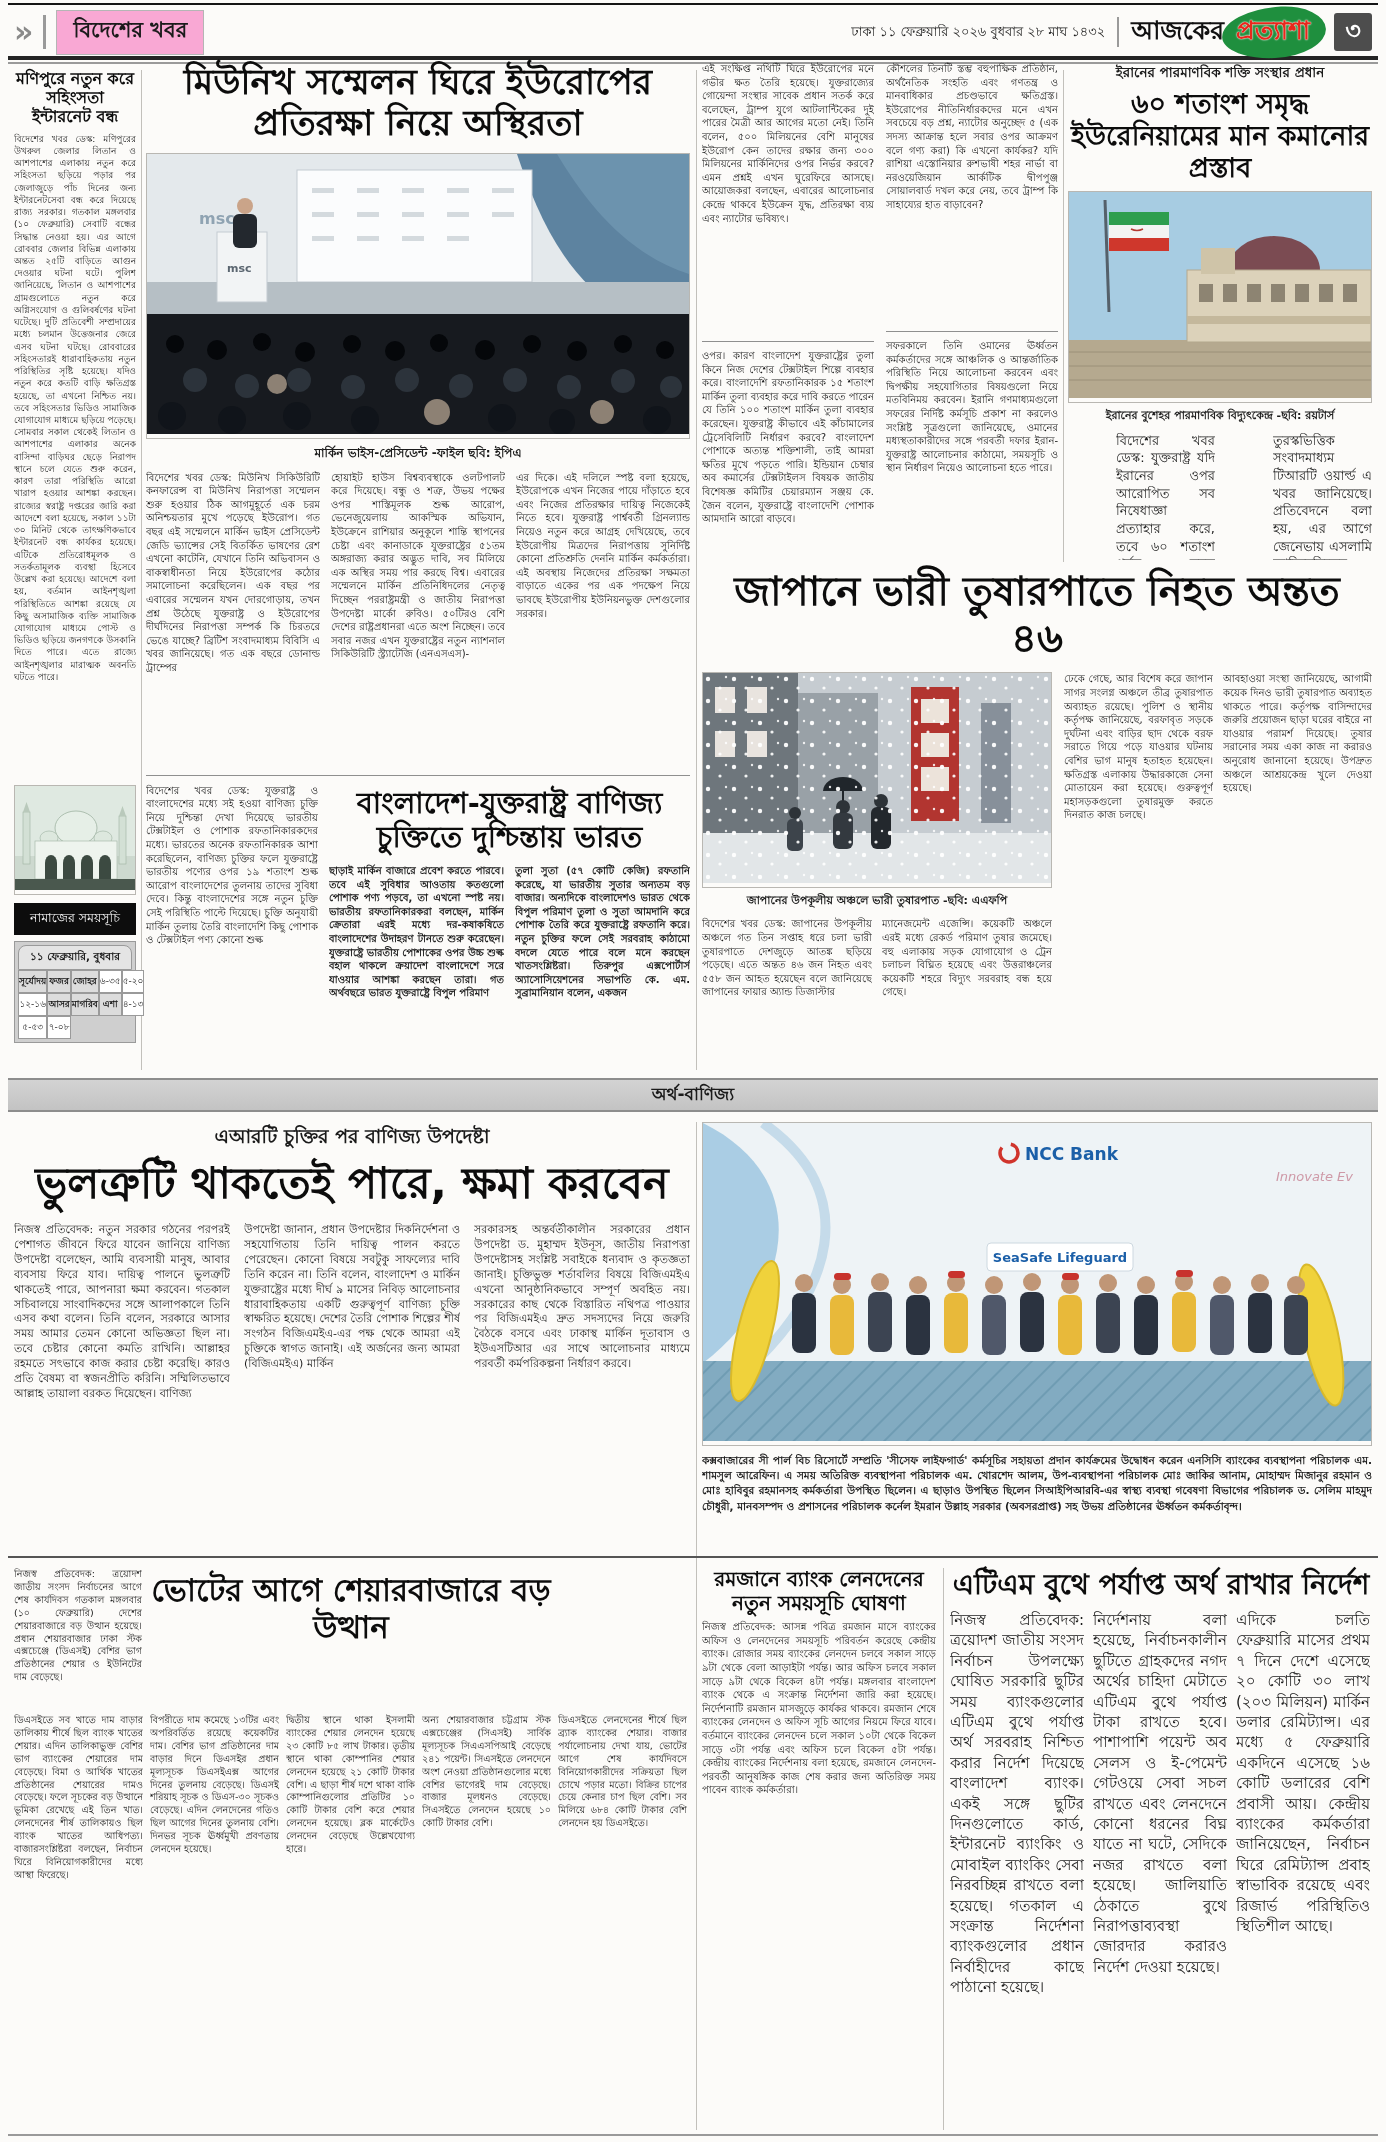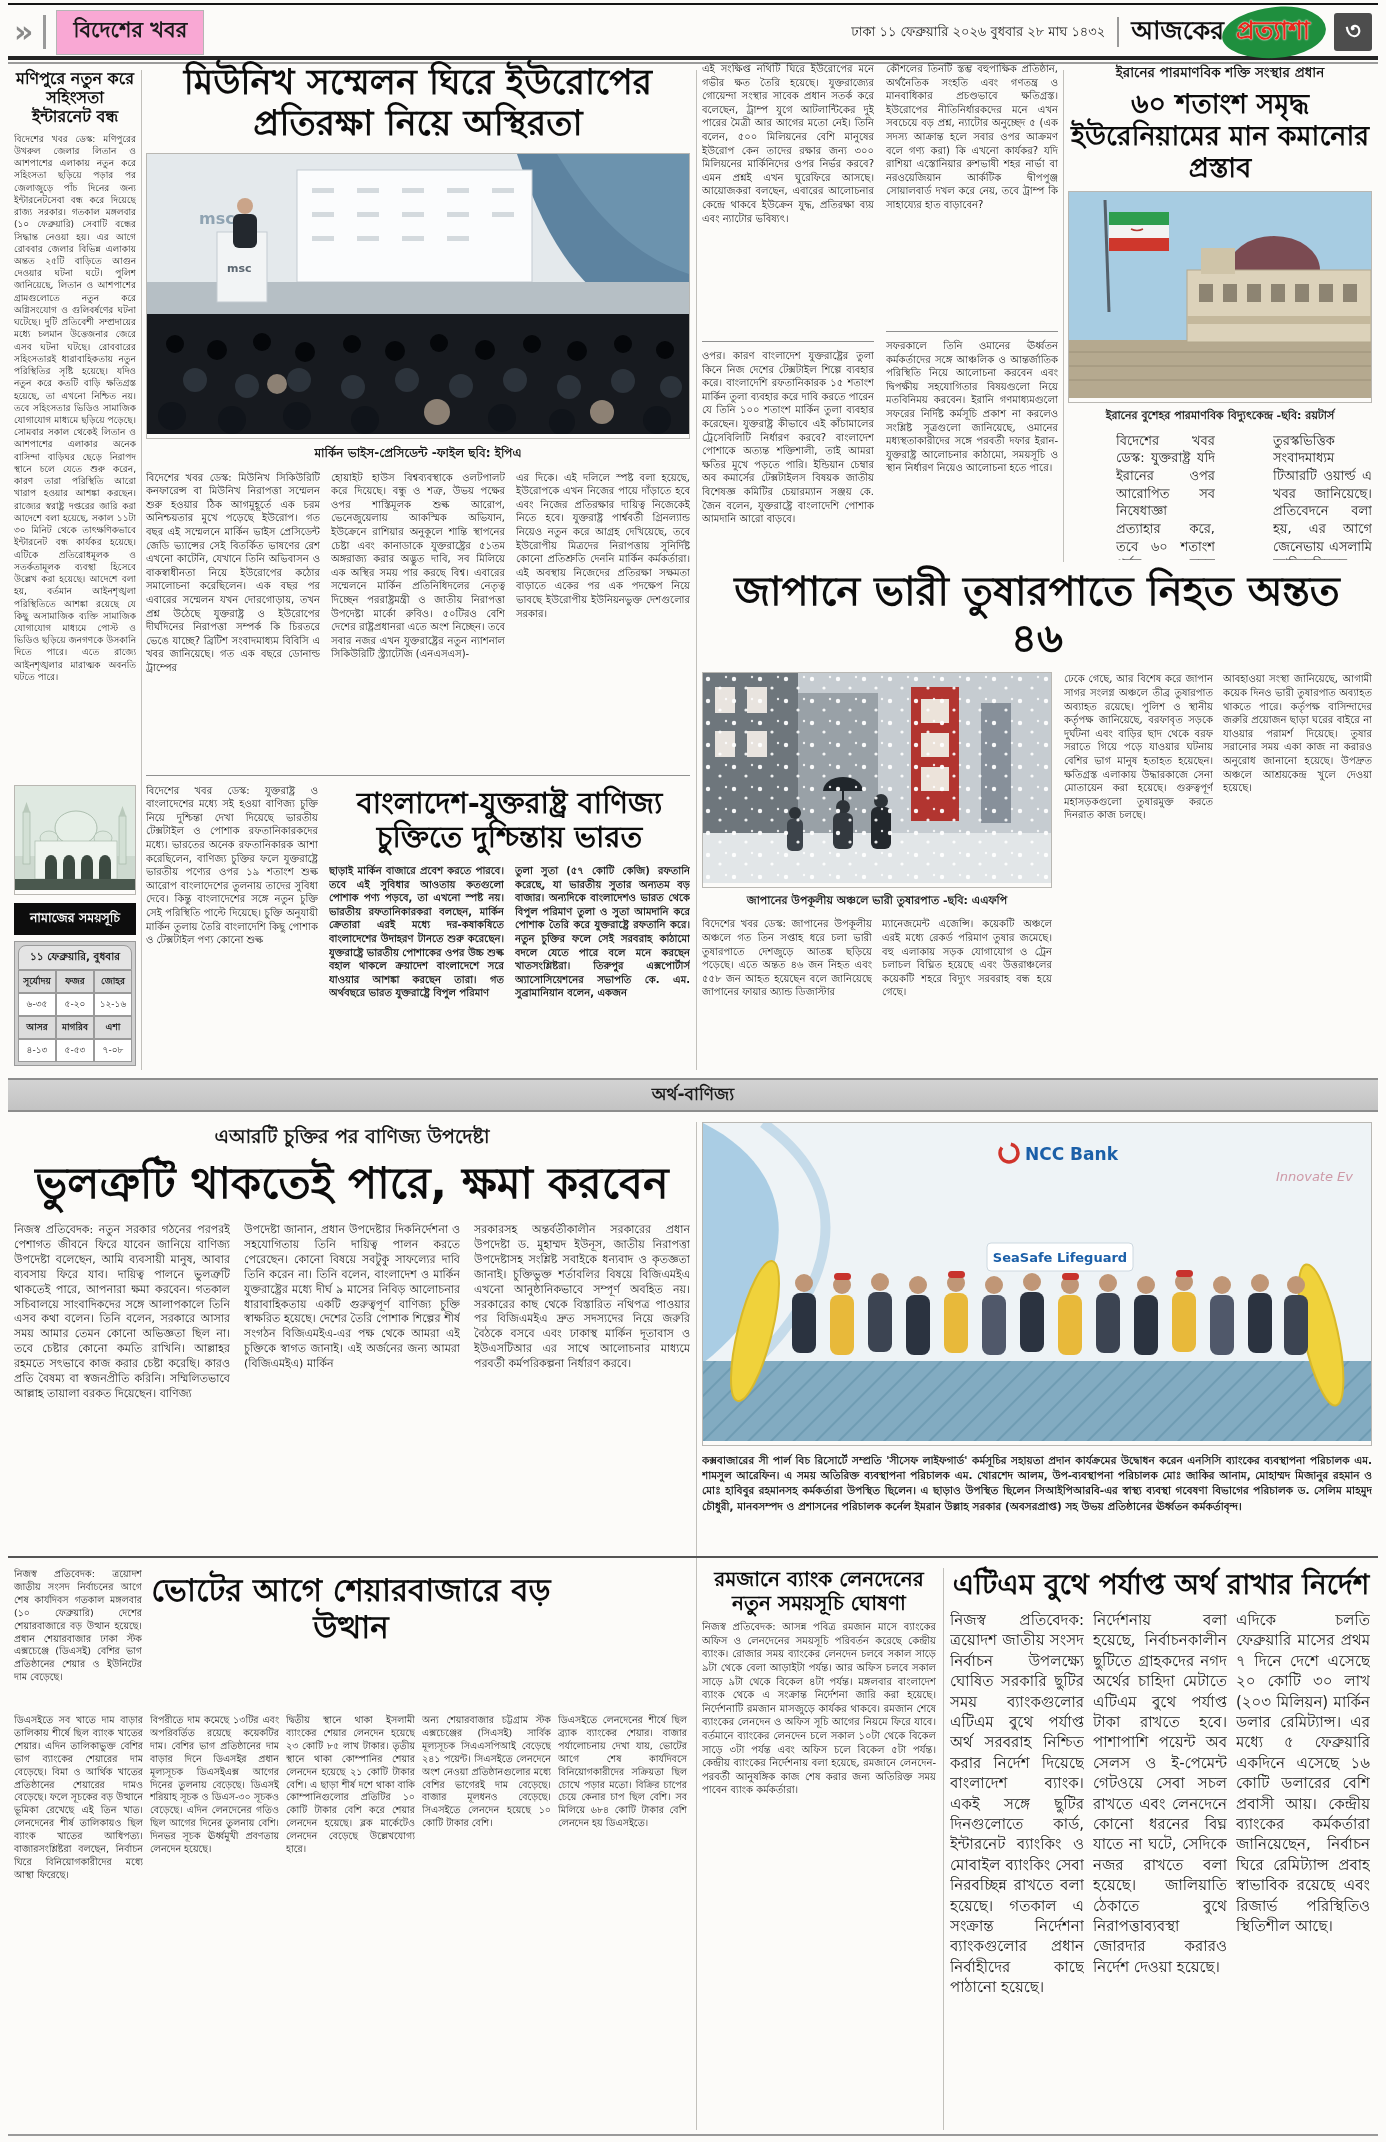--- a/index.html
+++ b/index.html
@@ -32,24 +32,24 @@
   .headline{font-weight:800;text-align:center;color:#0c0c0c;line-height:1.18;}
   .body-col{font-size:10px;line-height:1.36;text-align:justify;overflow:hidden;}
   .caption{font-weight:700;text-align:center;overflow:hidden;}
   .hr{height:1px;background:#8f8f8f;}
   .vrule{position:absolute;width:1px;background:#c2c0bb;}
 
   
   .col-left{position:absolute;left:14px;top:70px;width:122px;}
   .col-left .headline{font-size:16px;margin-bottom:6px;}
   .col-left .body-col{font-size:9px;height:652px;}
-  .namaz-bar{margin-top:8px;background:#0d0d0d;color:#fff;font-size:12.5px;font-weight:700;text-align:center;padding:6px 0;}
+  .namaz-bar{margin-top:8px;background:#0d0d0d;color:#fff;font-size:12.5px;font-weight:400;text-align:center;padding:6px 0;}
   .ptable{margin-top:6px;border:1px solid #9a9a9a;background:#cfcfcf;padding:3px;}
   .pdate{background:#e4e4e4;border:1px solid #9a9a9a;border-radius:8px 8px 0 0;font-size:10.5px;font-weight:700;text-align:center;padding:3px 0;}
-  .pgrid{display:grid;grid-template-columns:1fr 1fr 1fr;}
+  .pgrid{display:grid;grid-template-columns:1fr 1fr 1fr 1fr 1fr;}
   .pgrid div{border:0.5px solid #9a9a9a;text-align:center;font-size:9px;padding:3px 0;background:#fff;}
   .pgrid div.ph{background:#dcdcdc;font-weight:700;}
 
   
   .blk-munich{position:absolute;left:146px;top:62px;width:544px;}
   .blk-munich .headline{font-size:35px;}
   .photo-frame{border:1px solid #b9b7b2;overflow:hidden;}
   .blk-munich .caption{font-size:12px;margin:5px 0 7px;}
   .cols3{display:flex;gap:11px;}
   .cols3 .body-col{width:174px;height:296px;}

